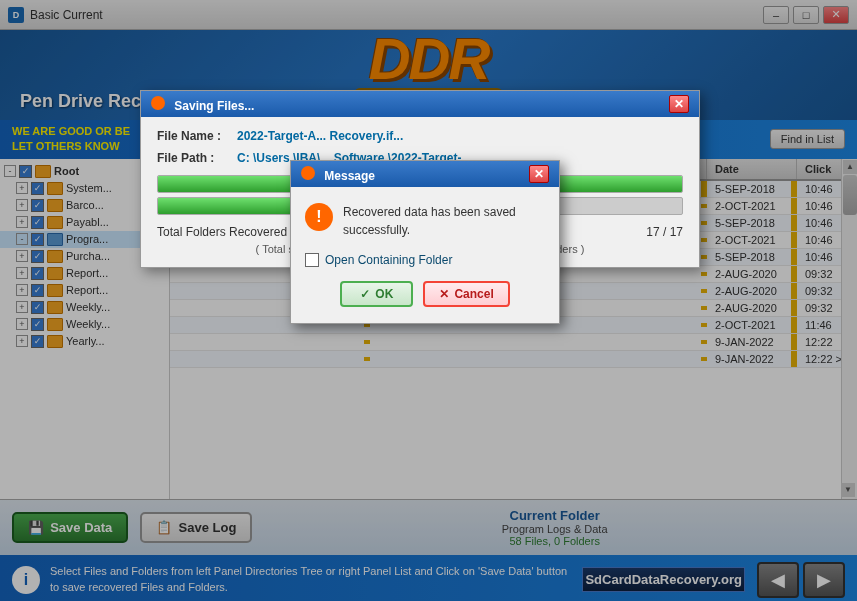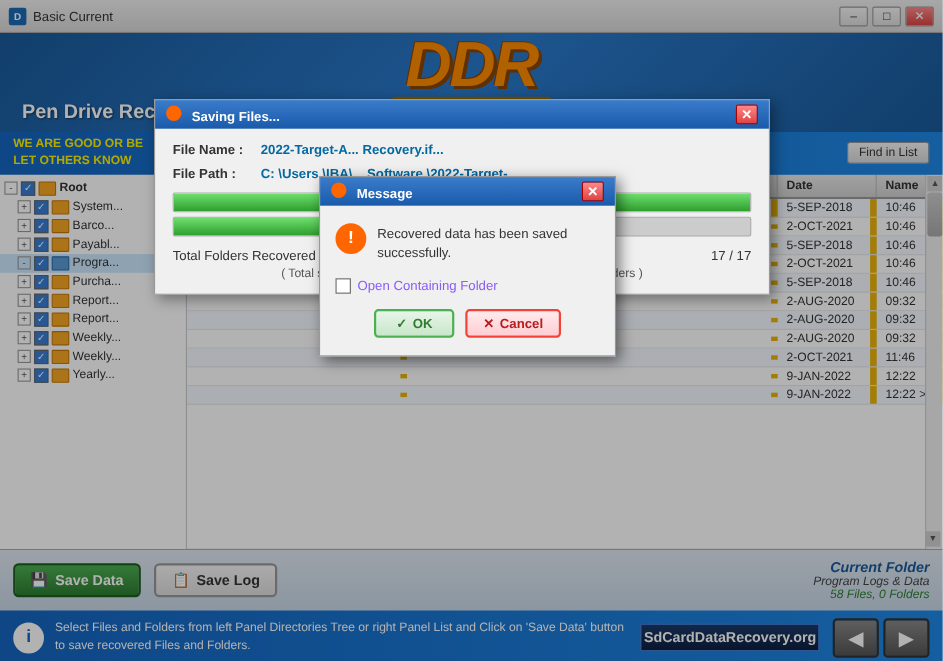--- a/index.html
+++ b/index.html
@@ -269,22 +269,21 @@
       background: linear-gradient(to bottom, #f5f5f5, #ddd);
       border: 2px solid #999;
       border-radius: 5px;
       padding: 6px 14px;
       cursor: pointer;
       display: flex; align-items: center; gap: 6px;
       color: #333; font-weight: bold; font-size: 13px;
     }
     .current-folder-info {
       flex: 1;
-      text-align: right;
-      font-style: italic;
+      text-align: center;
     }
     .current-folder-title {
       font-size: 13px;
       font-weight: bold;
       color: #1a5a9a;
     }
     .current-folder-sub {
       font-size: 11px;
       color: #444;
     }
@@ -503,21 +502,21 @@
       color: white; font-weight: bold; font-size: 16px;
       flex-shrink: 0;
     }
     .msg-text {
       font-size: 12px;
       color: #333;
       line-height: 1.5;
     }
     .msg-checkbox-row {
       display: flex; align-items: center; gap: 6px; margin-bottom: 14px;
-      font-size: 12px; color: #8b5cf6;
+      font-size: 12px; color: #0c4a6e;
     }
     .msg-checkbox {
       width: 14px; height: 14px;
       border: 1px solid #666;
       background: white;
       flex-shrink: 0;
     }
     .msg-btn-row {
       display: flex; justify-content: center; gap: 10px;
     }
@@ -645,21 +644,21 @@
       <div class="folder-icon"></div>
       <span class="tree-label">Yearly...</span>
     </div>
   </div>
 
   <div class="right-panel">
     <div class="table-header">
       <div class="th">File Name</div>
       <div class="th">File Path</div>
       <div class="th">Date</div>
-      <div class="th">Name</div>
+      <div class="th">Click</div>
     </div>
     <div class="table-row">
         <div class="td"></div>
         <div class="td">...Software</div>
         <div class="td">5-SEP-2018</div>
         <div class="td">10:46</div>
       </div>
     <div class="table-row">
         <div class="td"></div>
         <div class="td"></div>

